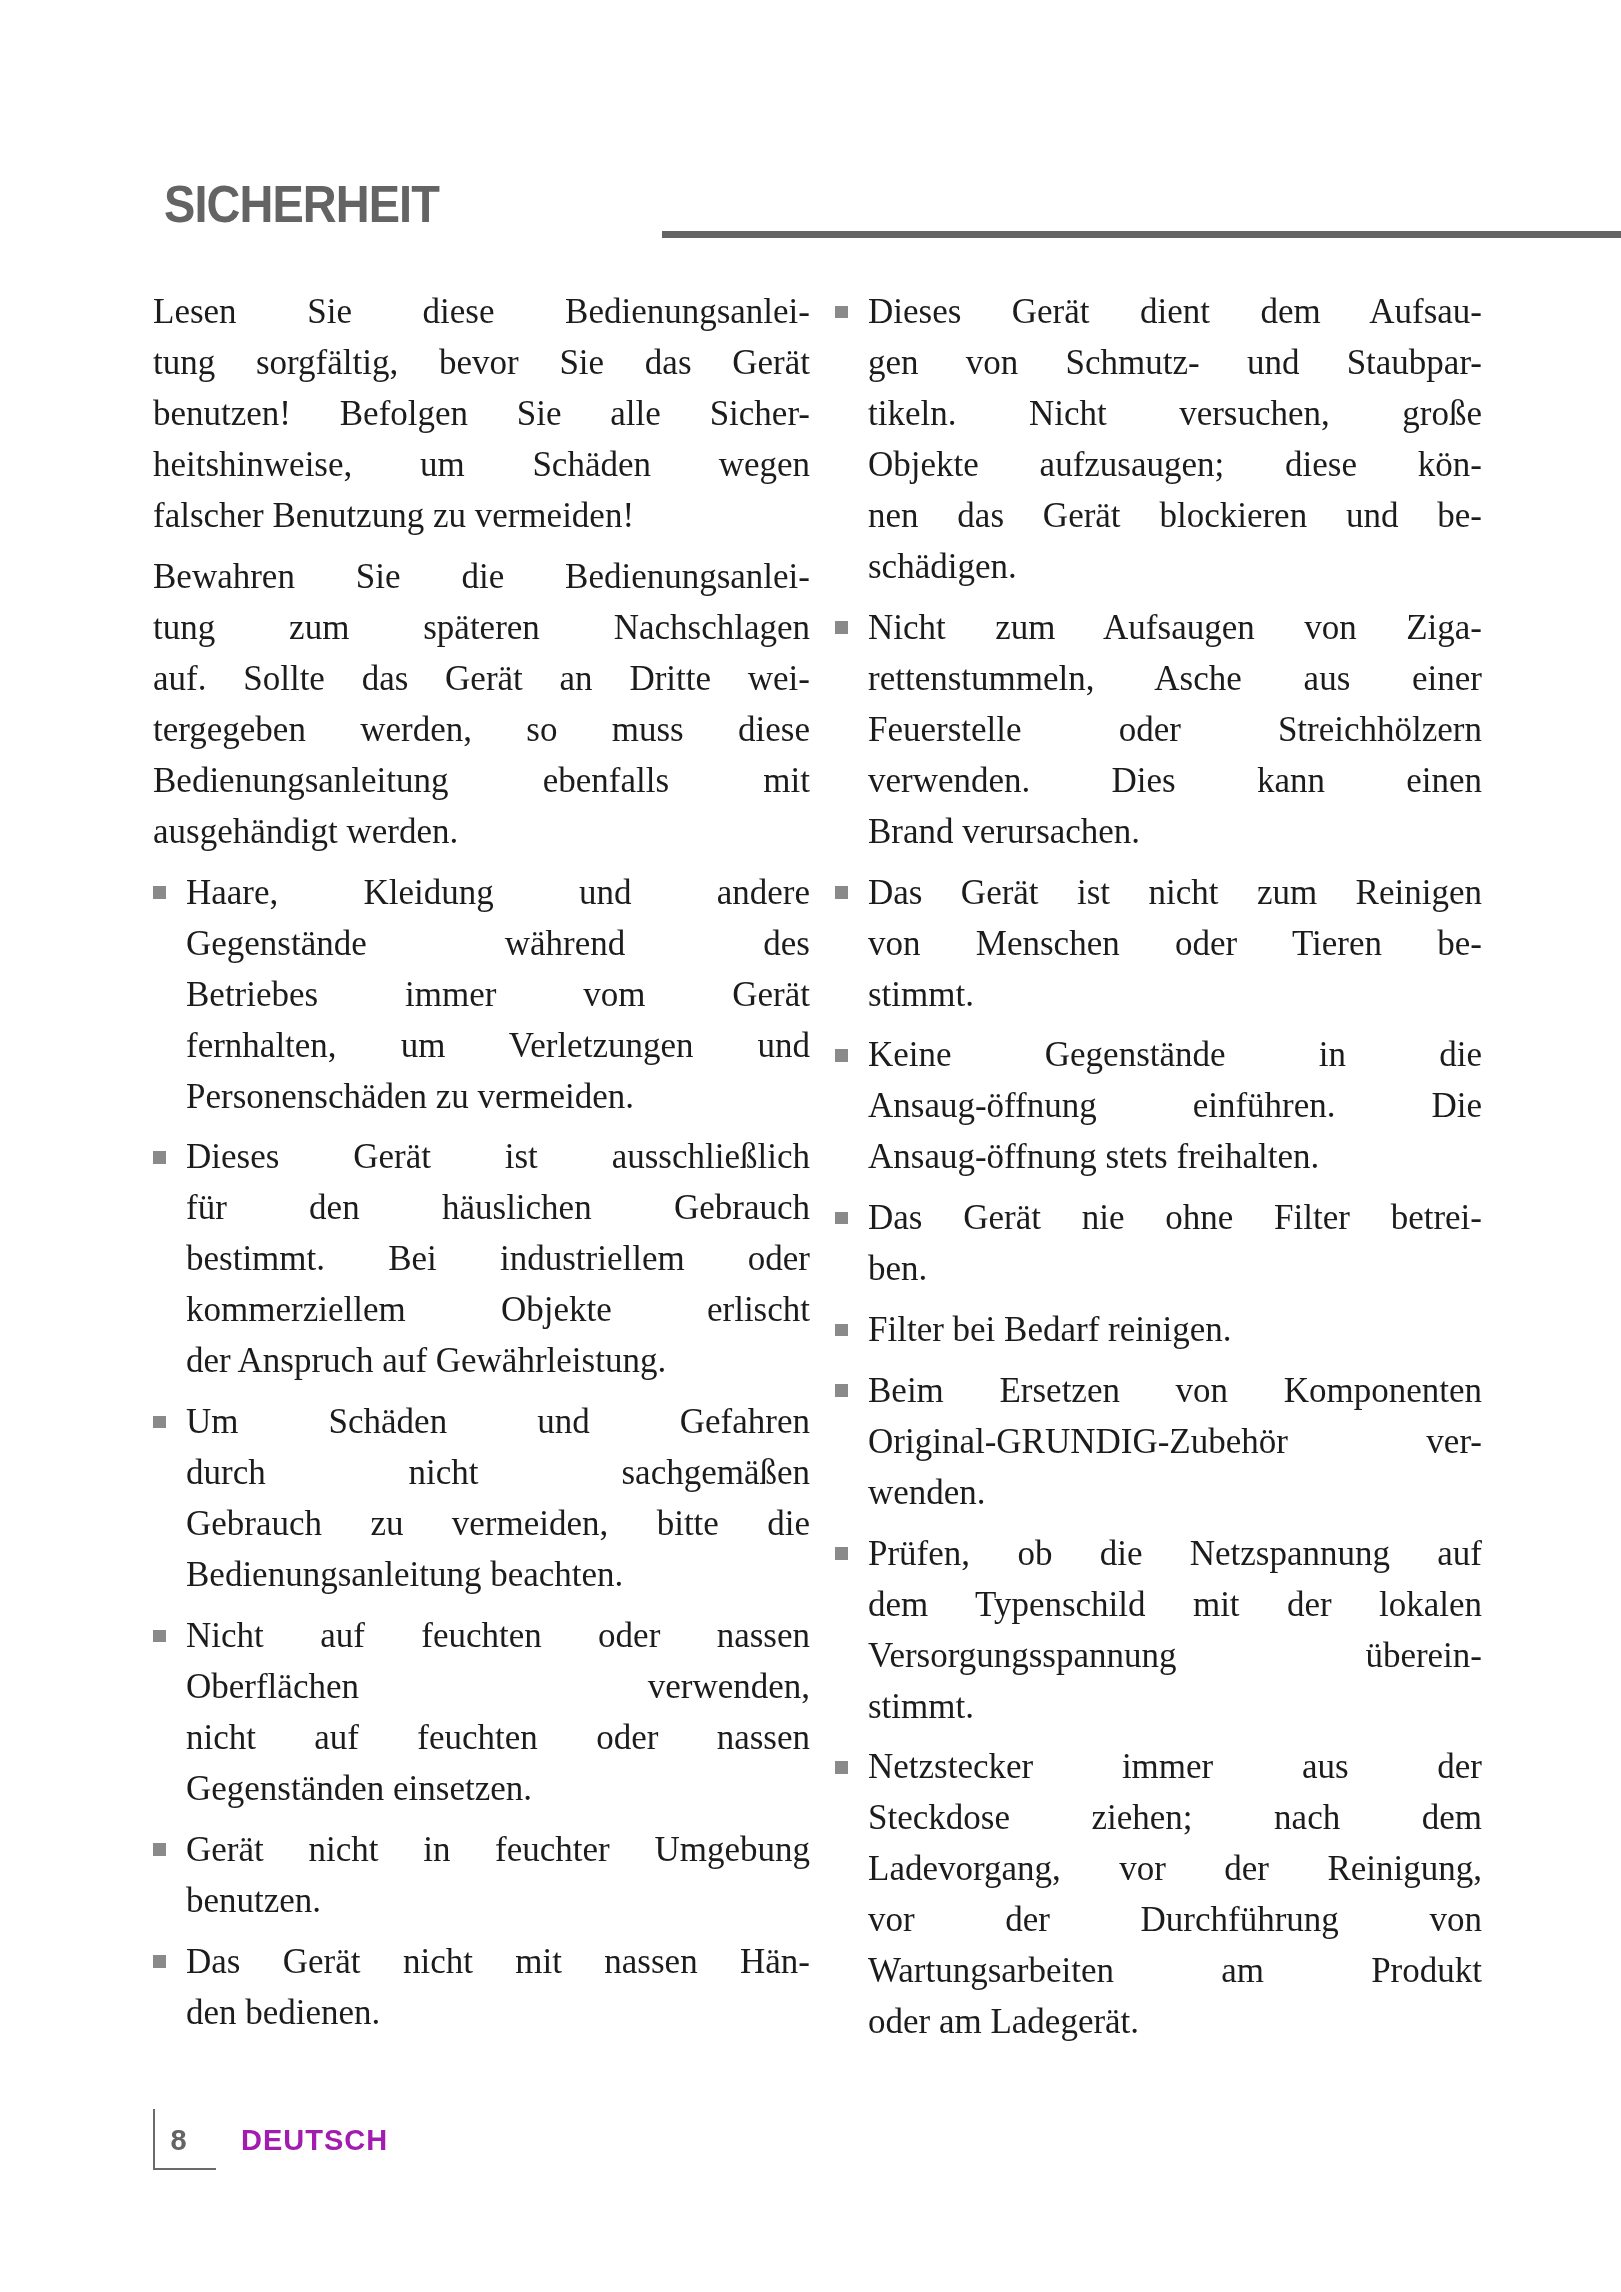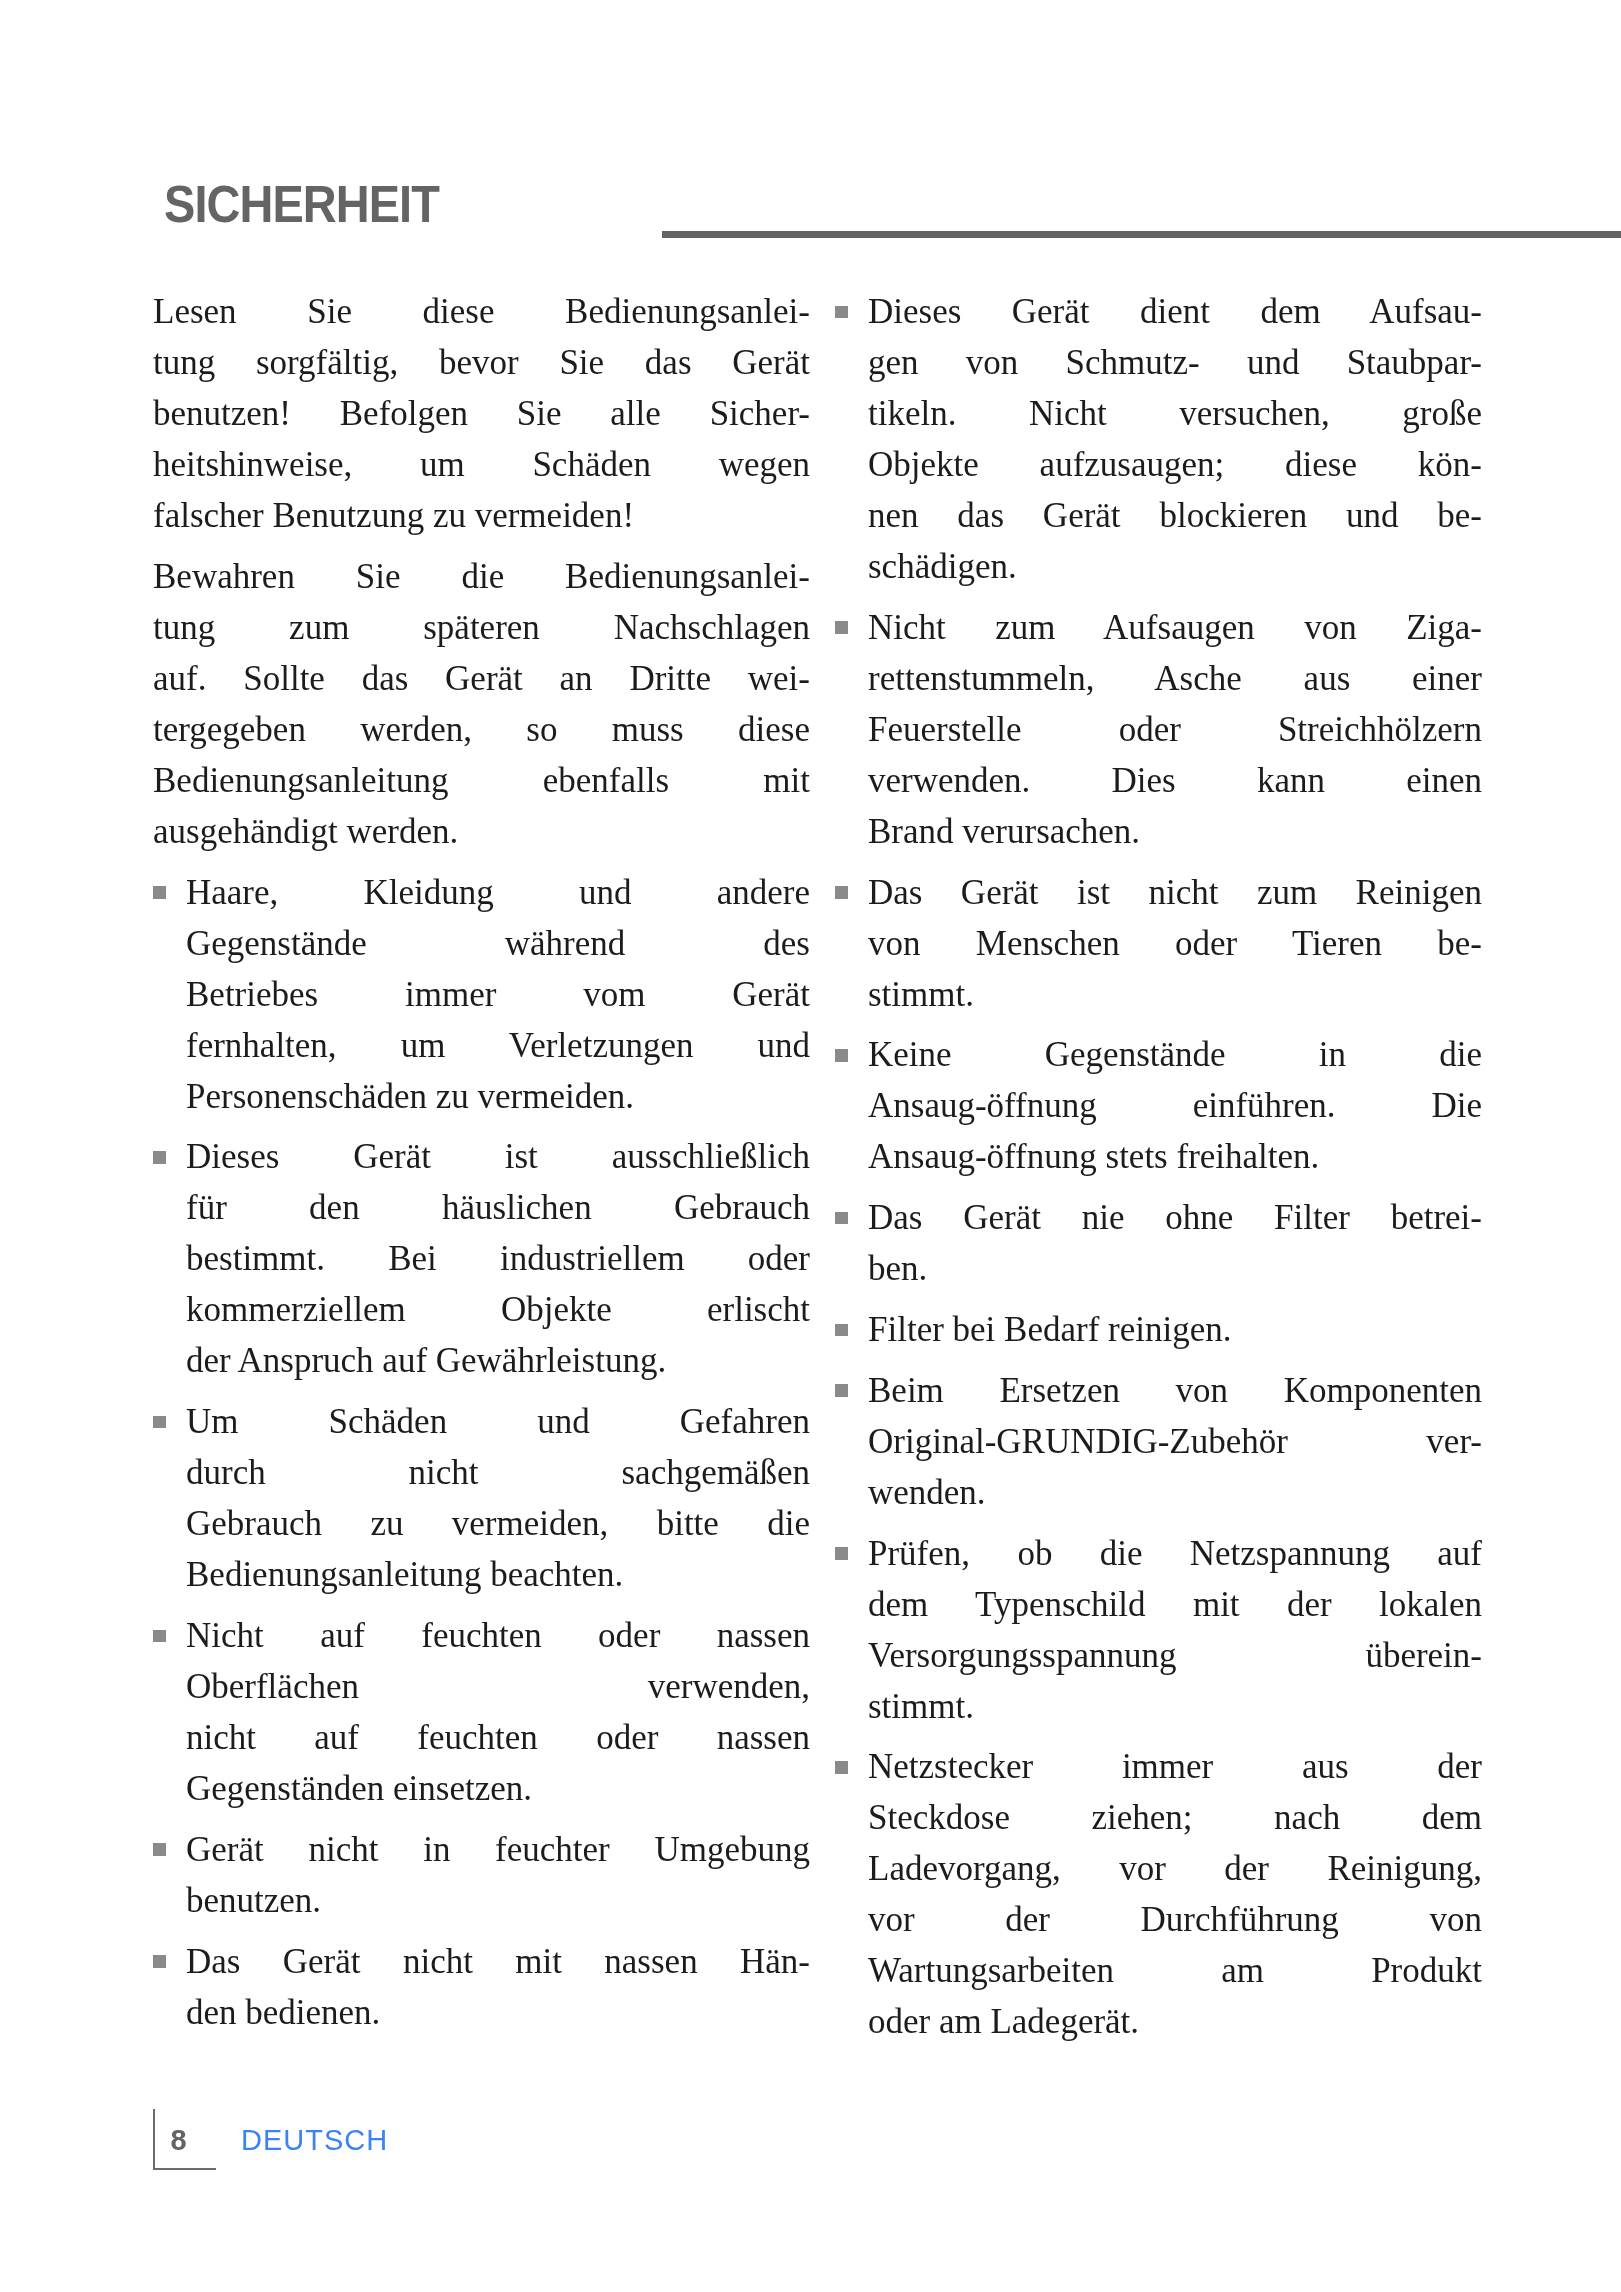--- a/index.html
+++ b/index.html
@@ -119,24 +119,24 @@
       font-weight: bold;
       font-size: 29px;
       line-height: 35px;
       color: #646464;
     }
     .footer-lang {
       position: absolute;
       left: 88px;
       top: 13.7px;
       font-family: "Liberation Sans", sans-serif;
-      font-weight: normal;
+      font-weight: bold;
       font-size: 29px;
       line-height: 35px;
-      color: #3b82f6;
+      color: #a21caf;
       letter-spacing: 1px;
     }
   </style>
 </head>
 <body>
 
 <div class="page">
 
   <div class="header">
     <div class="header-title">SICHERHEIT</div>

